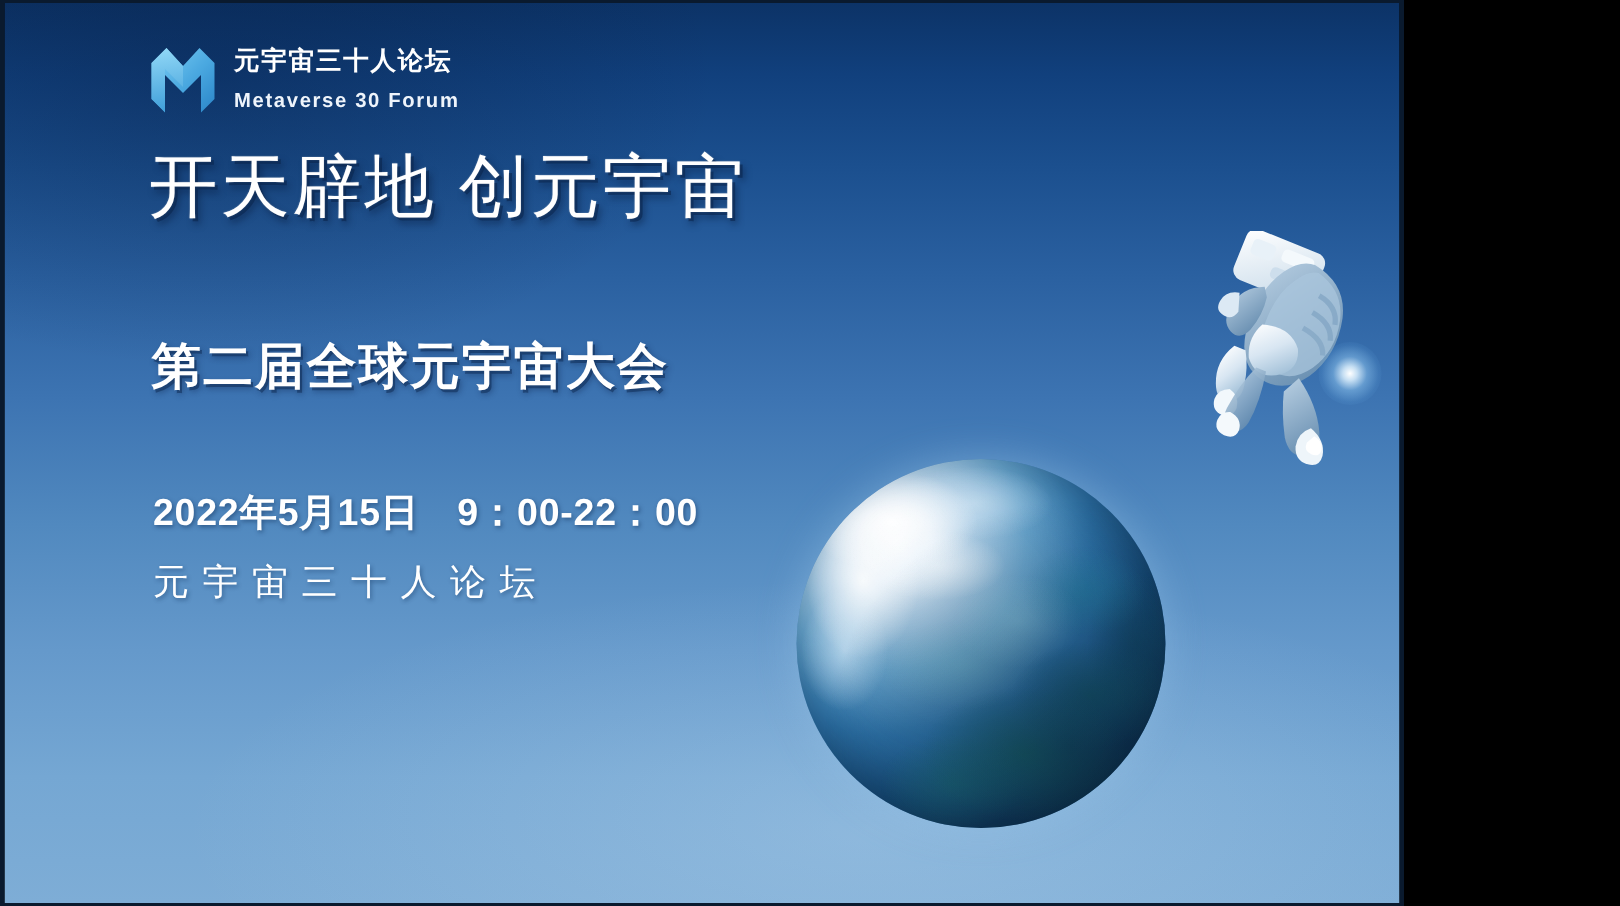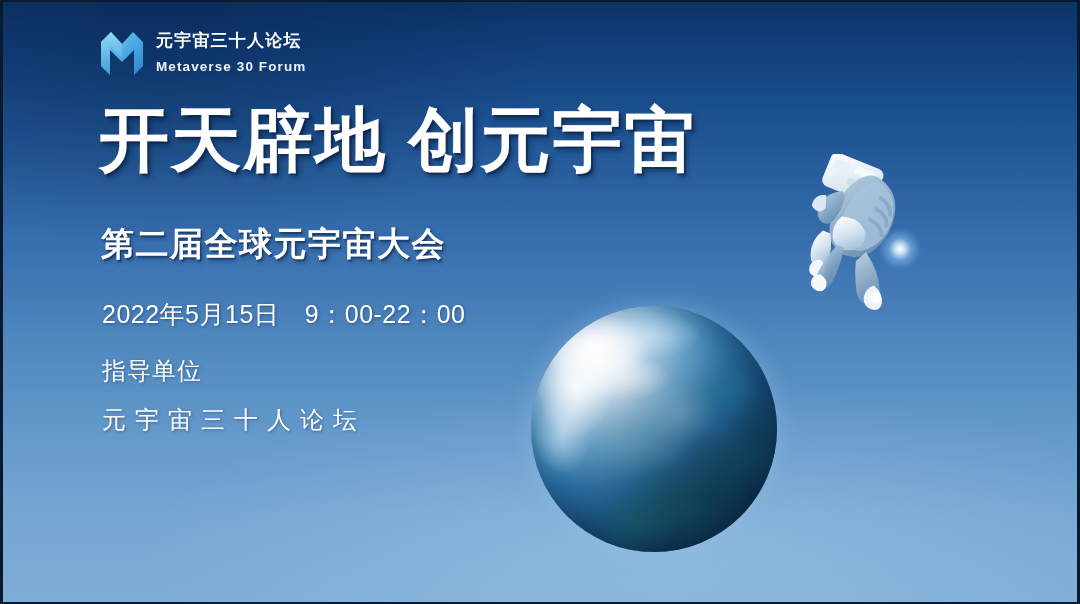--- a/index.html
+++ b/index.html
@@ -2,21 +2,21 @@
 <html><head>
 <meta charset="utf-8">
 <style>
   html, body {
     margin: 0;
     padding: 0;
     background: #000;
   }
   #poster {
     position: relative;
-    width: 1080px;
+    width: 936px;
     height: 604px;
     overflow: hidden;
     box-sizing: border-box;
     border-left: 3px solid #0a1a2e;
     border-right: 3px solid #0a1a2e;
     border-top: 2px solid #0a1a2e;
     border-bottom: 2px solid #0a1a2e;
     font-family: "Liberation Sans", "DejaVu Sans", sans-serif;
     background: linear-gradient(to bottom,
         #0c3367 0%,
@@ -75,22 +75,22 @@
     color: #eef4fb;
     letter-spacing: 1.1px;
     white-space: nowrap;
   }
 
   
   .headline {
     position: absolute;
     left: 96px;
     top: 92px;
-    font-size: 70px;
-    font-weight: bold;
+    font-size: 46px;
+    font-weight: normal;
     color: #ffffff;
     letter-spacing: 2px;
     white-space: nowrap;
     text-shadow:
        2px 2px 0 rgba(10,35,72,0.55),
        3px 4px 5px rgba(8,28,62,0.55),
        0 0 1px rgba(255,255,255,0.5);
   }
 
   
@@ -107,24 +107,24 @@
     text-shadow:
        1.5px 2px 0 rgba(12,40,80,0.5),
        2px 3px 4px rgba(10,32,70,0.45);
   }
   .subtitle-line { display: block; margin-top: 34px; }
 
   
   .datetime {
     position: absolute;
     left: 99px;
-    top: 296px;
+    top: 323px;
     color: #ffffff;
     font-size: 25px;
-    font-weight: normal;
+    font-weight: bold;
     letter-spacing: 0.5px;
     white-space: nowrap;
     text-shadow: 1px 1px 3px rgba(14,44,86,0.5);
   }
 
   
   .org-block {
     position: absolute;
     left: 99px;
     top: 353px;
@@ -305,17 +305,16 @@
 
   <div class="headline">开天辟地 创元宇宙</div>
 
   <div class="subtitle">
     <span class="subtitle-line">第二届全球元宇宙大会</span>
   </div>
 
   <div class="datetime">2022年5月15日　9：00-22：00</div>
 
   <div class="org-block">
-    <div class="org-label">指导单位</div>
     <div class="org-item">元宇宙三十人论坛</div>
   </div>
 
 </div>
 
 </body></html>

